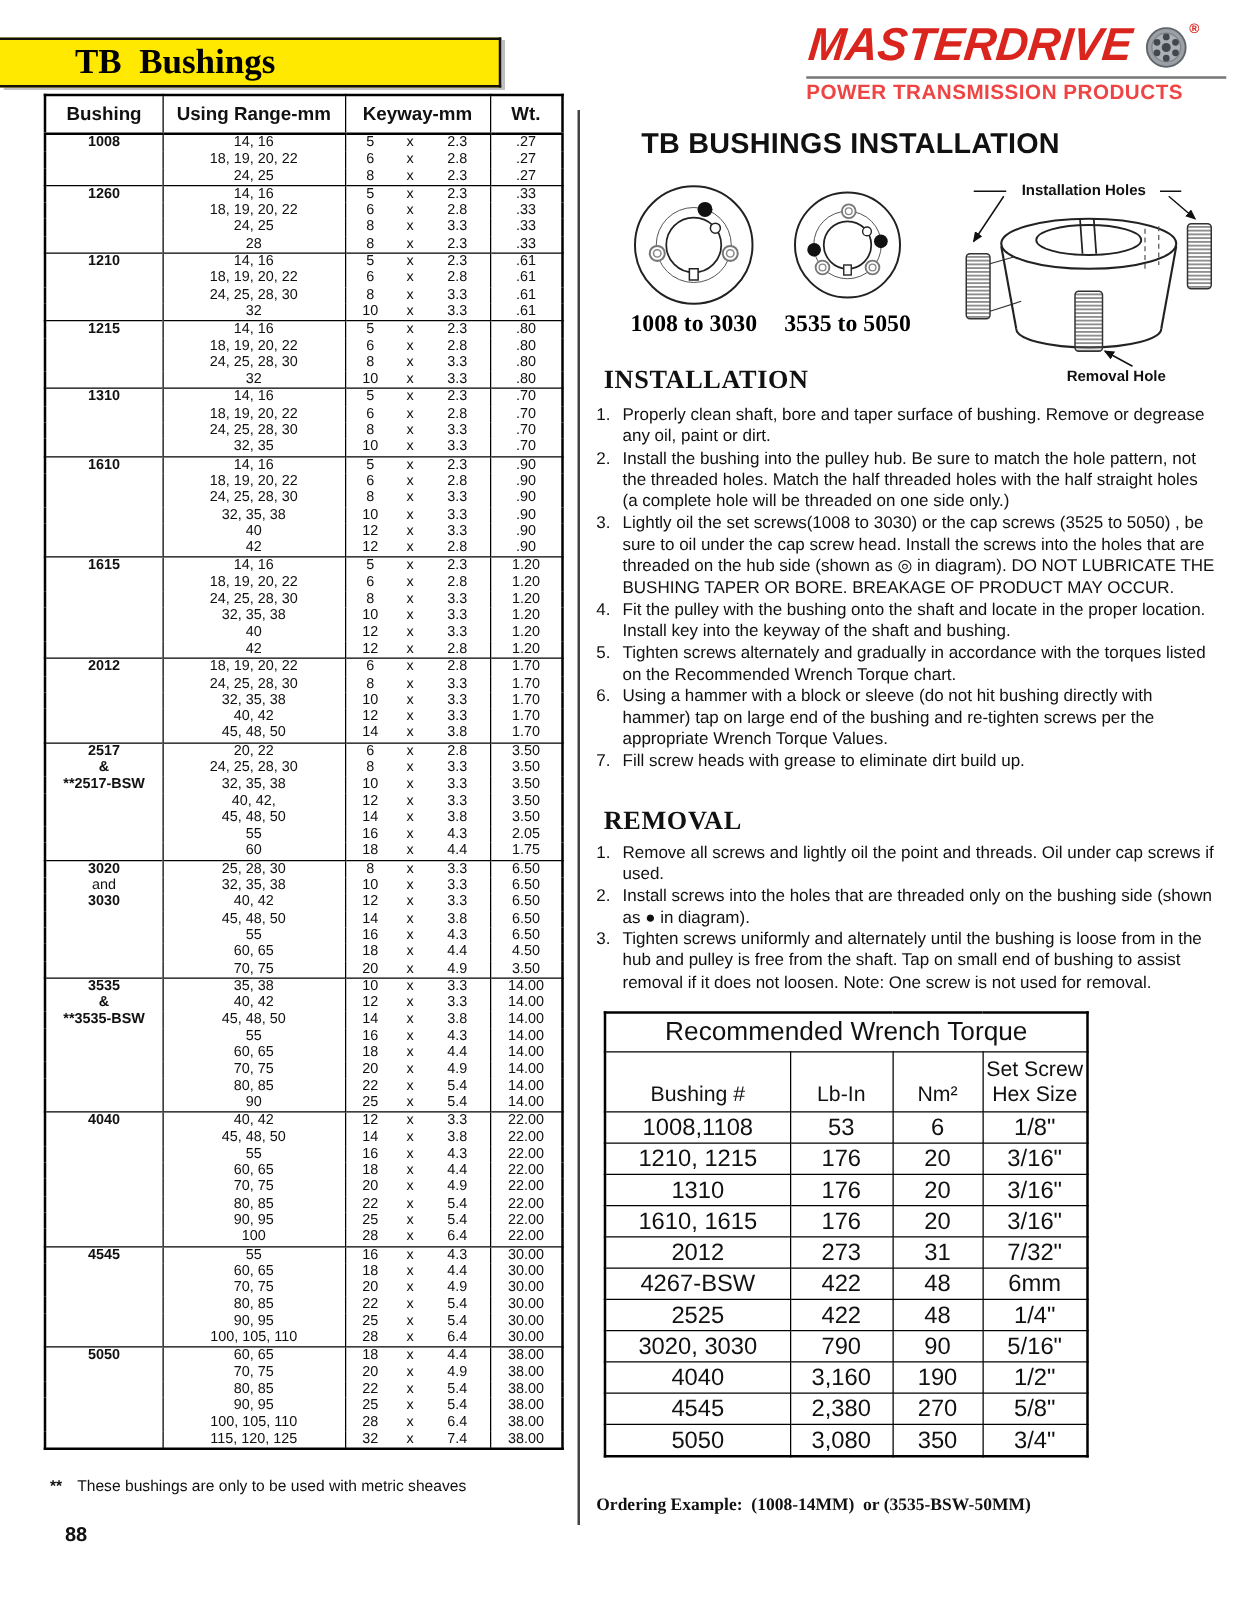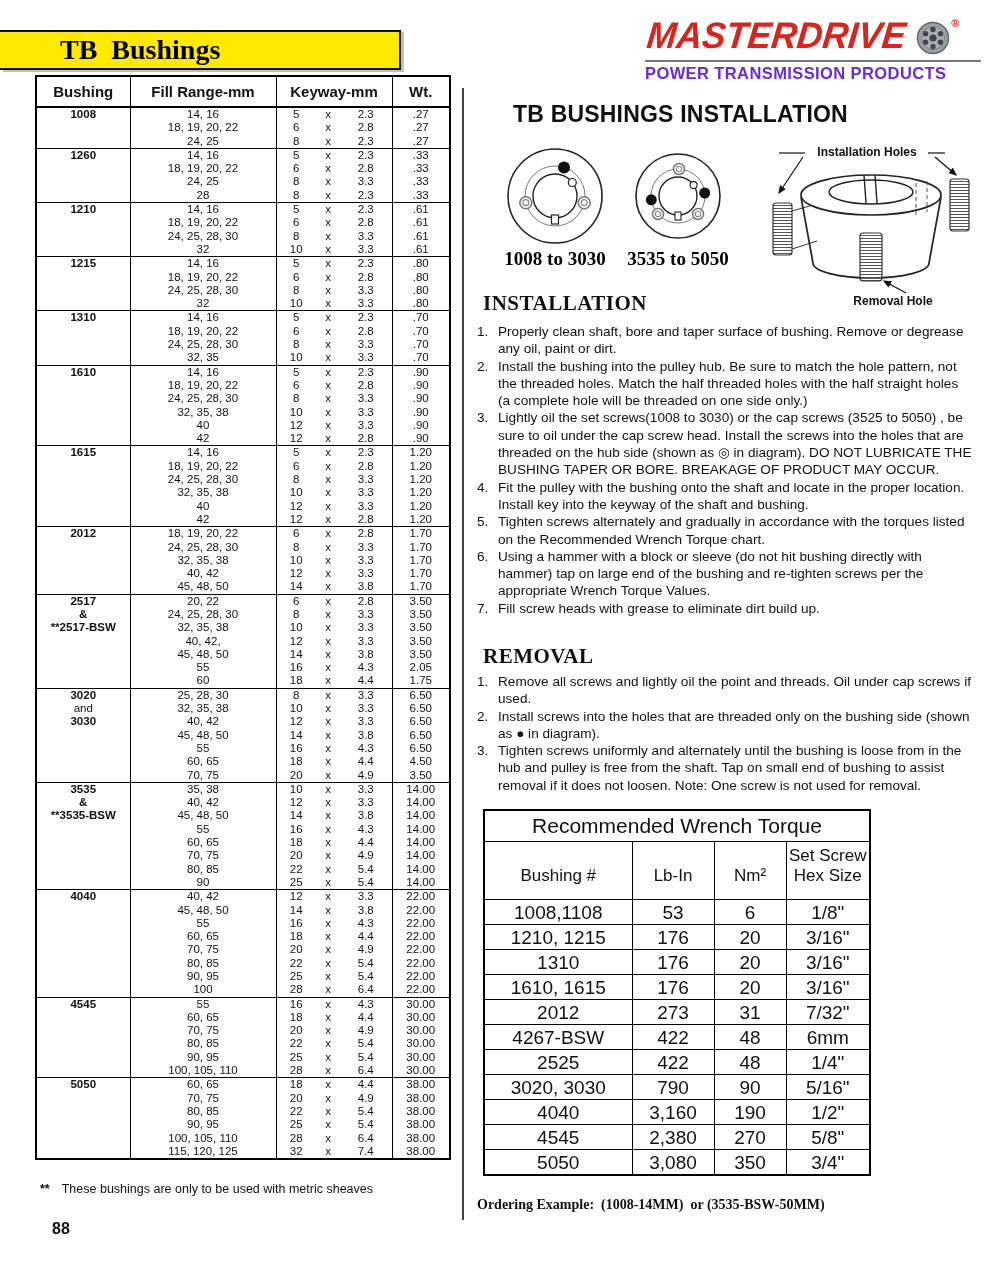--- a/index.html
+++ b/index.html
@@ -13,21 +13,21 @@
                font-weight:bold;font-size:28px;white-space:pre;color:#000;}
 
   
   .logo{position:absolute;left:645px;top:16px;width:336px;}
   .logo-row{display:flex;align-items:flex-start;}
   .brand{font-style:italic;font-weight:bold;font-size:37px;line-height:40px;color:#d9251d;
          transform:skewX(-6deg) scaleX(.96);transform-origin:left bottom;white-space:nowrap;}
   .gear{margin:3px 0 0 1px;flex:none;}
   .reg{color:#d9251d;font-size:11px;font-weight:bold;margin-top:1px;}
   .logo-sub{border-top:2px solid #777;margin-top:1px;padding-top:2px;font-weight:bold;
-            font-size:16.5px;color:#6d28d9;letter-spacing:.4px;white-space:nowrap;}
+            font-size:16.5px;color:#ef4444;letter-spacing:.4px;white-space:nowrap;}
 
   
   .btable{position:absolute;left:35px;top:75px;width:414px;border-collapse:collapse;
           table-layout:fixed;border:2px solid #000;}
   .btable th{font-size:15px;font-weight:bold;border-bottom:2px solid #000;height:29px;
              text-align:center;padding:0;margin-left:38px;}
   .h-sep{border-right:1.5px solid #000;}
   .btable td{padding:0;font-size:11.5px;line-height:13.3px;text-align:center;}
   .c-name{font-weight:bold;vertical-align:top;border-right:1.5px solid #000;padding-top:1px;}
   .c-name .plain{font-weight:normal;}
@@ -56,21 +56,21 @@
   .ilist li{display:flex;}
   .ilist .num{width:20px;flex:none;}
   .ilist .txt{flex:1;padding-left:1px;}
 
   
   .torque{position:absolute;left:10px;top:714px;width:386px;border-collapse:collapse;
           table-layout:fixed;border:2px solid #000;}
   .torque th,.torque td{border:1.5px solid #000;padding:0;}
   .t-title{font-size:21px;font-weight:normal;height:30px;text-align:center;}
   .torque thead tr.hdr th{font-size:17px;font-weight:normal;vertical-align:bottom;
-        white-space:pre-line;height:44px;padding-bottom:13px;text-align:center;line-height:20px;}
+        white-space:pre-line;height:44px;padding-bottom:3px;text-align:center;line-height:20px;}
   .torque td{font-size:19px;text-align:center;height:24px;line-height:23px;}
 
   .ordering{position:absolute;left:4px;top:1102px;font-family:"Liberation Serif",serif;
             font-weight:bold;font-size:14px;white-space:pre;}
 
   
   .footnote{position:absolute;left:40px;top:1182px;font-size:12.5px;}
   .footnote .mark{font-weight:bold;margin-right:12px;}
   .pagenum{position:absolute;left:52px;top:1220px;font-weight:bold;font-size:16px;}
 </style>
@@ -109,21 +109,21 @@
       <col style="width:94px">
         <col style="width:146px">
         <col style="width:40px">
       <col style="width:24px">
         <col style="width:52px">
         <col style="width:58px">
     </colgroup>
     <thead>
       <tr>
         <th class="h-sep">Bushing</th>
-        <th class="h-sep">Fill Range-mm</th>
+        <th class="h-sep">Using Range-mm</th>
         <th class="h-sep" colspan="3">Keyway-mm</th>
         <th>Wt.</th>
       </tr>
     </thead>
     <tbody>
         <tr class="grp">
           <td class="c-name" rowspan="3">
             <div>1008</div>
           </td>
           <td class="c-bore">14, 16</td>

